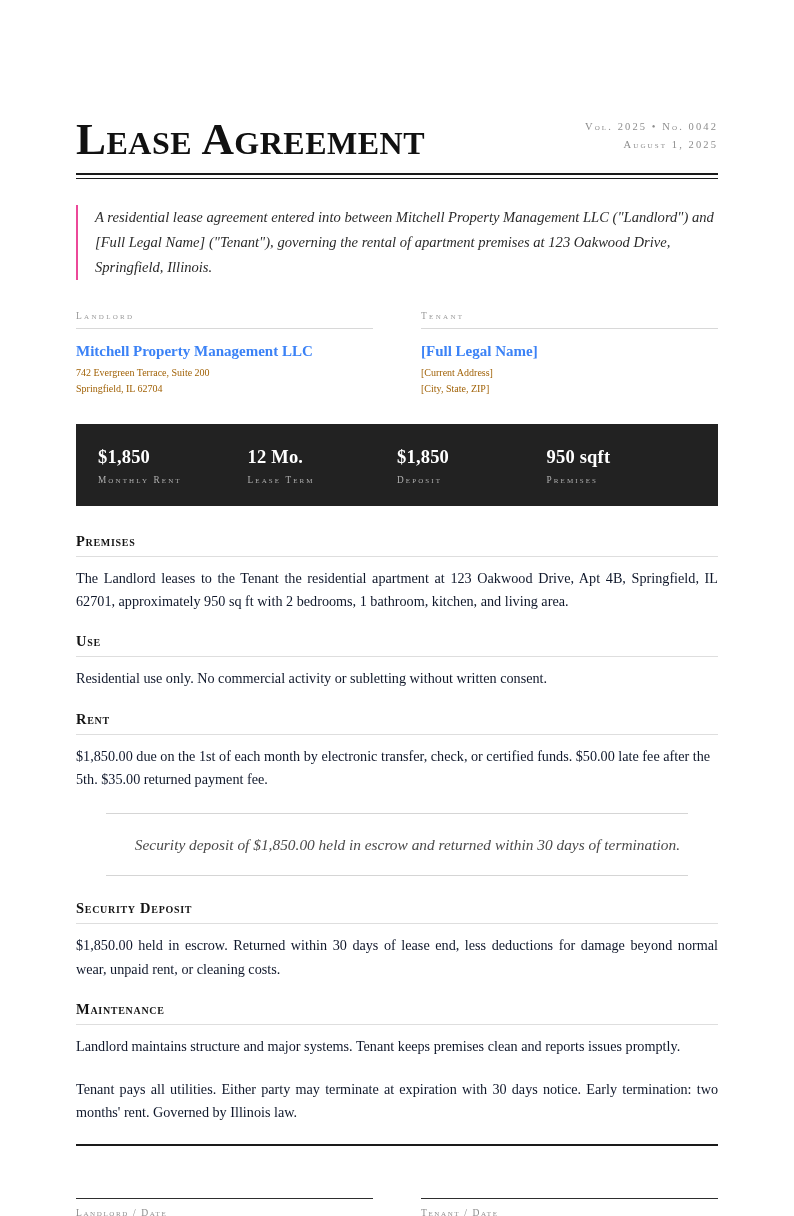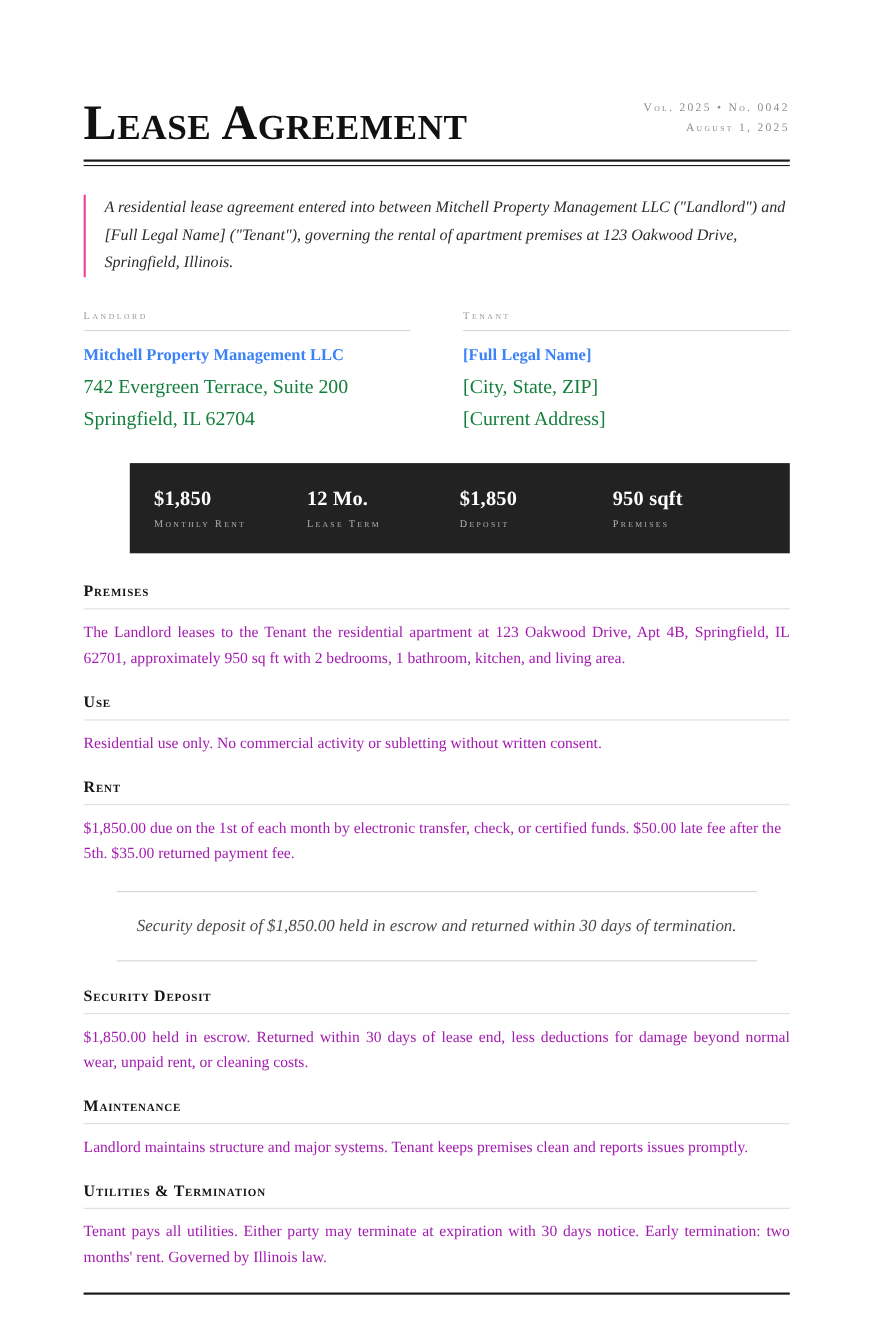--- a/index.html
+++ b/index.html
@@ -12,21 +12,21 @@
     height: 1216px;
     font-family: "Liberation Serif", "DejaVu Serif", serif;
     color: #1a1a1a;
     -webkit-font-smoothing: antialiased;
   }
 
   .page {
     width: 794px;
     height: 1120px;
     box-sizing: border-box;
-    padding: 88px 76px 0 76px;
+    padding: 116px 76px 0 76px;
     position: relative;
     border-radius: 28px;
   }
 
   
   .masthead {
     display: flex;
     align-items: flex-end;
     justify-content: space-between;
     padding-bottom: 10px;
@@ -91,32 +91,31 @@
     margin-bottom: 11px;
   }
   .party-name {
     font-size: 15px;
     font-weight: 700;
     color: #3b82f6;
     line-height: 1.55;
     margin-bottom: 2px;
   }
   .party-line {
-    font-size: 18px;
-    color: #15803d;
+    font-size: 10px;
+    color: #a16207;
     line-height: 1.58;
   }
 
   
   .stats {
     background: #222222;
     display: flex;
     padding: 22px 22px 21px 22px;
     margin-bottom: 27px;
-    margin-left: 42px;
   }
   .stat { flex: 1; }
   .stat-value {
     color: #ffffff;
     font-size: 18.5px;
     font-weight: 700;
     line-height: 1.25;
     margin-bottom: 6px;
     letter-spacing: 0.2px;
   }
@@ -135,33 +134,33 @@
     font-variant: small-caps;
     letter-spacing: 0.7px;
     color: #141414;
     padding-bottom: 6px;
     border-bottom: 1px solid #dedede;
     margin-bottom: 10px;
   }
   .section-body {
     font-size: 14.2px;
     line-height: 1.63;
-    color: #a21caf;
+    color: #0f172a;
     text-align: justify;
     margin: 0;
   }
   .section-body.ragged { text-align: left; }
 
   
   .pullquote {
     border-top: 1px solid #d5d5d5;
     border-bottom: 1px solid #d5d5d5;
     margin: 22px 30px 24px 30px;
     padding: 19px 8px 18px 8px;
-    text-align: center;
+    text-align: right;
     font-style: italic;
     font-size: 15.4px;
     line-height: 1.6;
     color: #4a4a4a;
   }
 
   
   .footer-rule {
     border-top: 2.4px solid #1a1a1a;
     margin-top: 18px;
@@ -204,22 +203,22 @@
   <div class="parties">
     <div class="party">
       <div class="party-label">Landlord</div>
       <div class="party-name">Mitchell Property Management LLC</div>
       <div class="party-line">742 Evergreen Terrace, Suite 200</div>
       <div class="party-line">Springfield, IL 62704</div>
     </div>
     <div class="party">
       <div class="party-label">Tenant</div>
       <div class="party-name">[Full Legal Name]</div>
+      <div class="party-line">[Current Address]</div>
       <div class="party-line">[City, State, ZIP]</div>
-      <div class="party-line">[Current Address]</div>
     </div>
   </div>
 
   <div class="stats">
     <div class="stat">
       <div class="stat-value">$1,850</div>
       <div class="stat-label">Monthly Rent</div>
     </div>
     <div class="stat">
       <div class="stat-value">12 Mo.</div>
@@ -256,21 +255,20 @@
     <div class="section-heading">Security Deposit</div>
     <p class="section-body">$1,850.00 held in escrow. Returned within 30 days of lease end, less deductions for damage beyond normal wear, unpaid rent, or cleaning costs.</p>
   </div>
 
   <div class="section">
     <div class="section-heading">Maintenance</div>
     <p class="section-body">Landlord maintains structure and major systems. Tenant keeps premises clean and reports issues promptly.</p>
   </div>
 
   <div class="section">
-    <div class="section-heading">Utilities &amp; Termination</div>
     <p class="section-body">Tenant pays all utilities. Either party may terminate at expiration with 30 days notice. Early termination: two months' rent. Governed by Illinois law.</p>
   </div>
 
   <div class="footer-rule"></div>
   <div class="signatures">
     <div class="sig">
       <div class="sig-line">
         <div class="sig-label">Landlord / Date</div>
       </div>
     </div>

